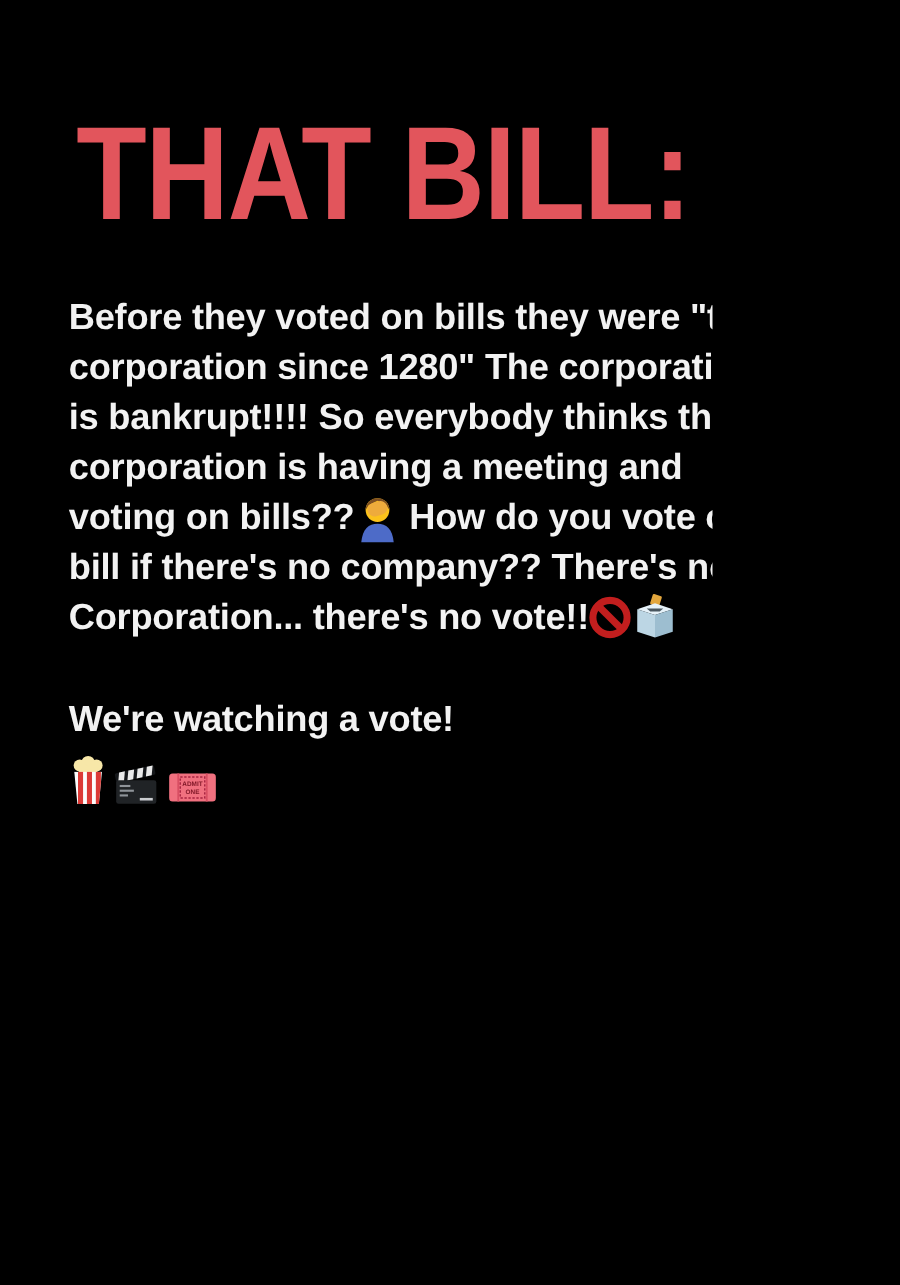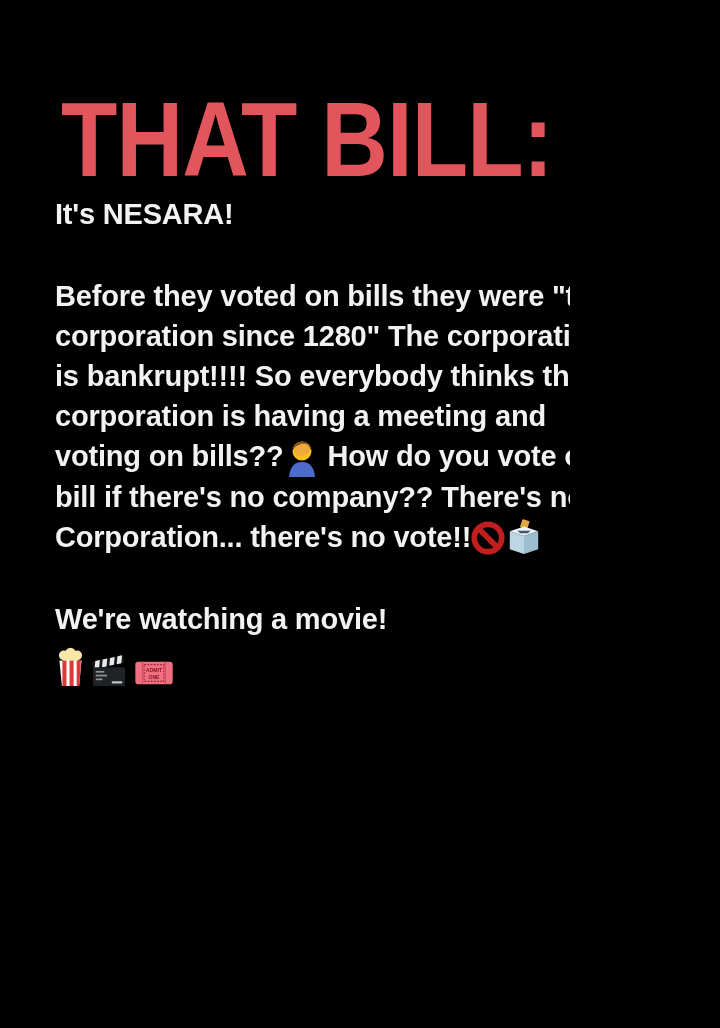--- a/index.html
+++ b/index.html
@@ -49,21 +49,20 @@
   }
   .emoji-row span { display: inline-block; line-height: 0; }
 </style>
 </head>
 <body>
 
 <div class="page">
 
   <h1 class="title">THAT BILL:</h1>
 
-  <p class="para first">It's NESARA!</p>
 
 
 
   <p class="para"><span>Before they voted on bills they were "the
 corporation since 1280" The corporation
 is bankrupt!!!! So everybody thinks the
 corporation is having a meeting and
 voting on bills??</span><span class="emo facepalm"><svg width="36" height="38" viewBox="0 0 36 38">
           <path d="M5 38c1-11 6-15 13-15s12 4 13 15z" fill="#4d6bc8"></path>
           <circle cx="18" cy="12" r="9.5" fill="#fcc21b"></circle>
@@ -75,21 +74,21 @@
           <circle cx="18" cy="18" r="14.5" fill="none" stroke="#c21e1e" stroke-width="6"></circle>
           <line x1="8.2" y1="8.2" x2="27.8" y2="27.8" stroke="#c21e1e" stroke-width="6"></line>
         </svg></span><span class="emo ballot"><svg width="38" height="36" viewBox="0 0 40 38">
           <rect x="17" y="1" width="8" height="9" rx="1" fill="#e2a63d" transform="rotate(18 21 5)"></rect>
           <polygon points="5,13 20,8 35,13 20,18" fill="#e6f2f9"></polygon>
           <polygon points="13,12.5 27,12.5 24,15 16,15" fill="#49565f"></polygon>
           <polygon points="5,13 20,18 20,37 5,32" fill="#bcd6e4"></polygon>
           <polygon points="35,13 20,18 20,37 35,32" fill="#9dbed0"></polygon>
         </svg></span></p>
 
-  <p class="para">We're watching a movie!</p>
+  <p class="para">We're watching a vote!</p>
 
   <div class="emoji-row">
     <span><svg width="27" height="40" viewBox="0 0 28 40">
           <g fill="#f7e7a8">
             <circle cx="7" cy="8" r="5"></circle>
             <circle cx="14" cy="5.5" r="5.5"></circle>
             <circle cx="21" cy="8" r="5"></circle>
             <circle cx="10.5" cy="11.5" r="4.5"></circle>
             <circle cx="17.5" cy="11.5" r="4.5"></circle>
           </g>

